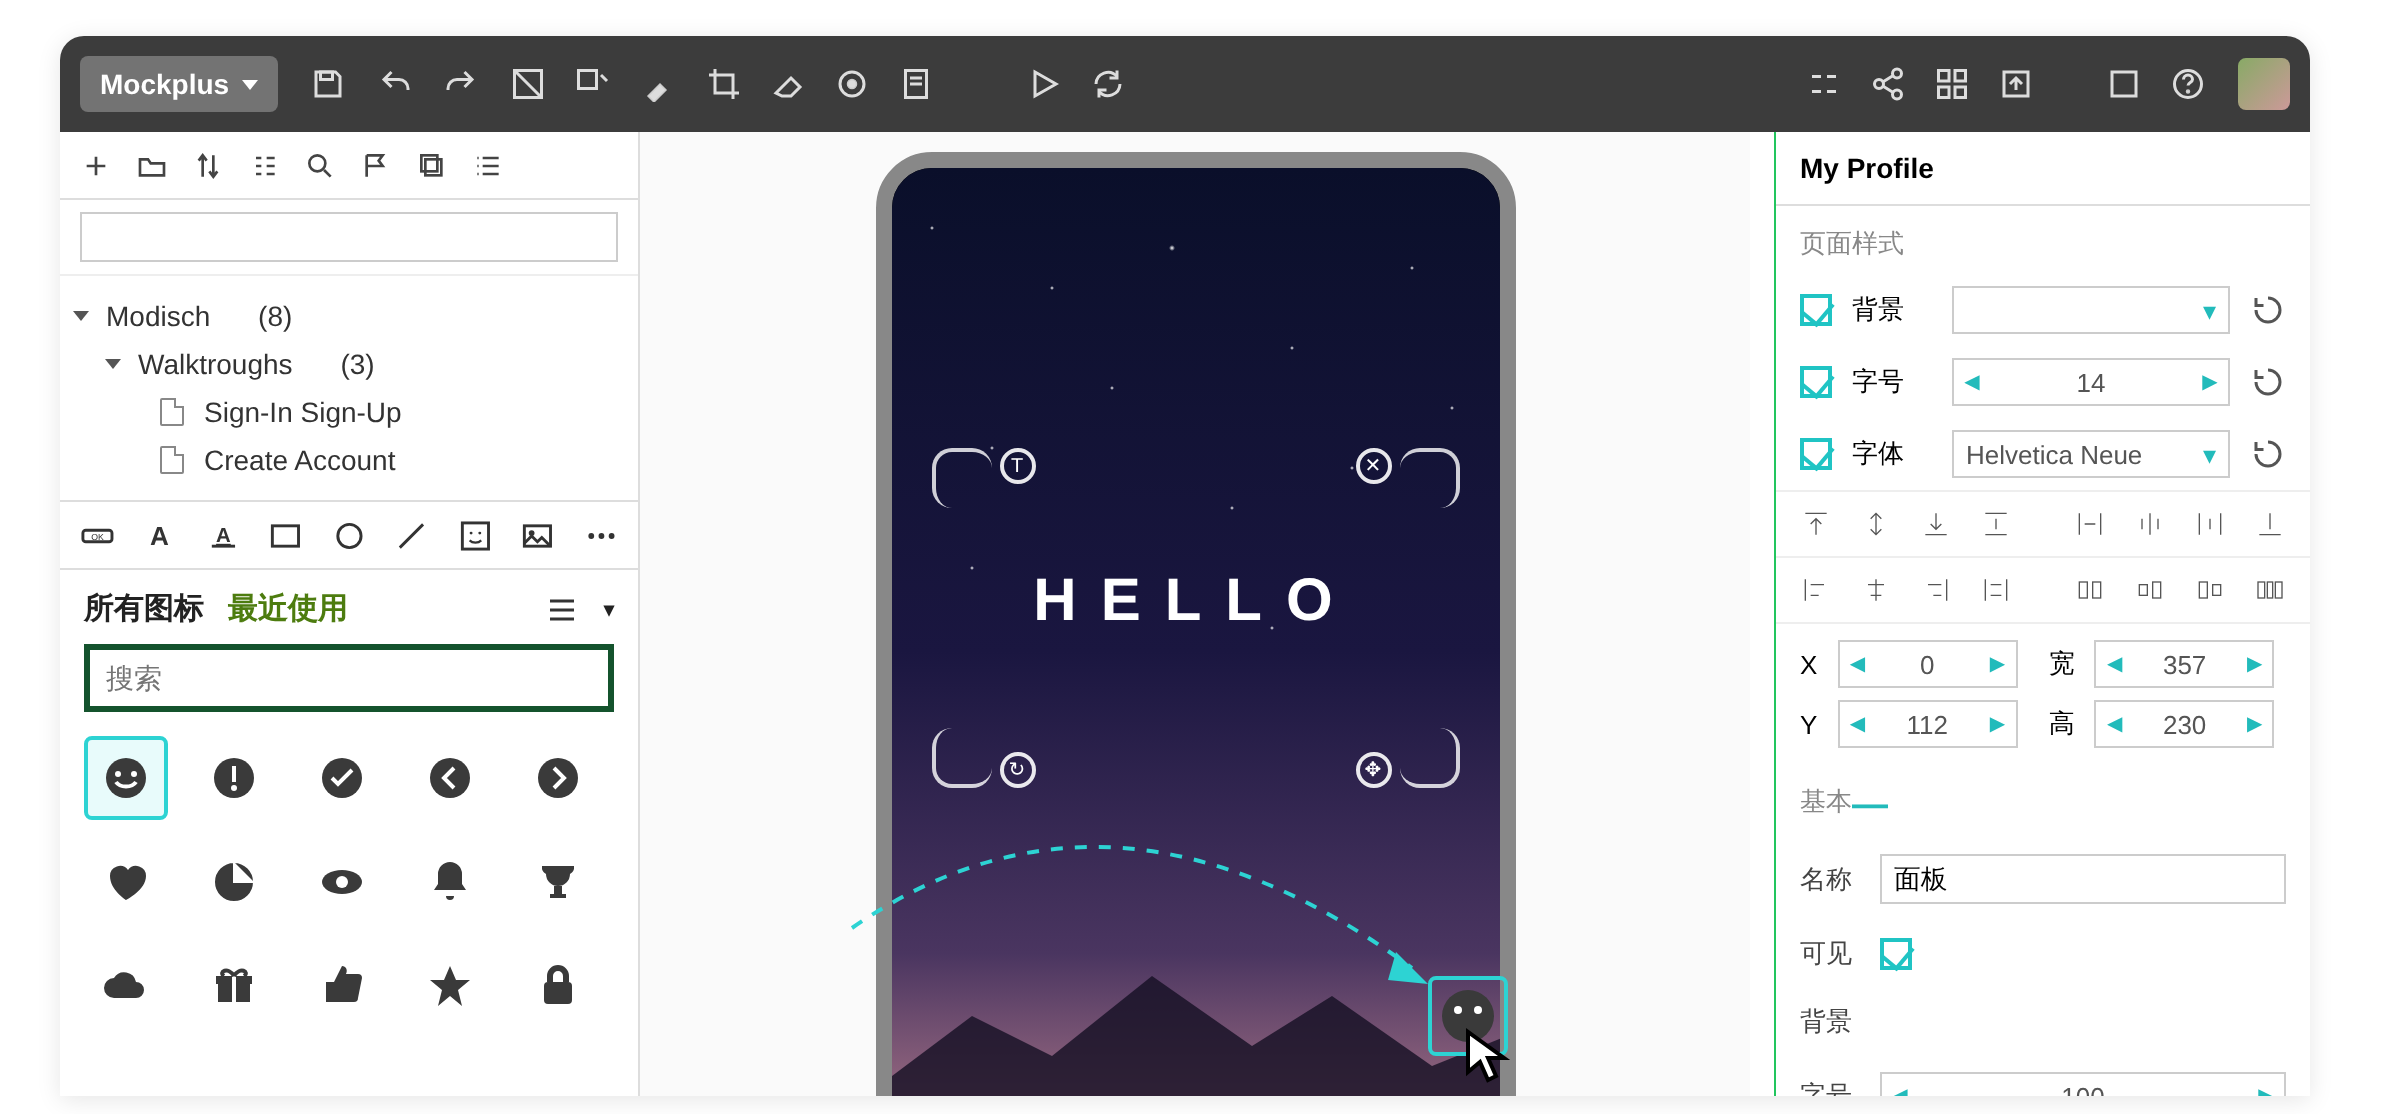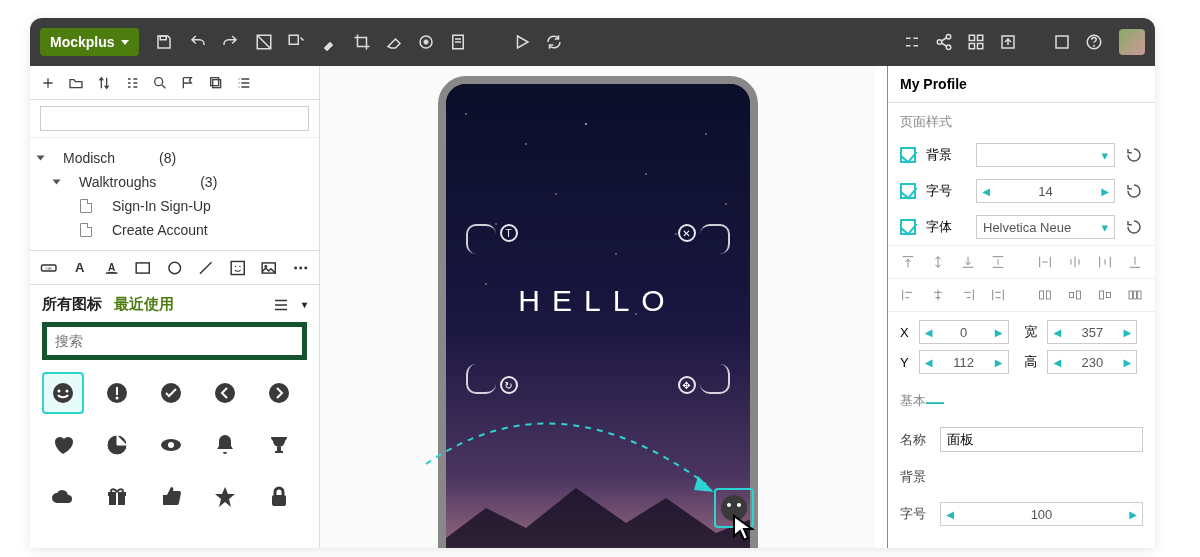--- a/index.html
+++ b/index.html
@@ -1,50 +1,50 @@
 <!DOCTYPE html>
 <html><head>
 <meta charset="utf-8">
 <style>
 * { box-sizing: border-box; margin: 0; padding: 0; font-family: -apple-system, BlinkMacSystemFont, "Helvetica Neue", Arial, sans-serif; }
 body { background: #fff; width: 1200px; height: 557px; overflow: hidden; position: relative; }
 
 .app { position: absolute; left: 30px; top: 18px; width: 1125px; height: 530px; border-radius: 12px 12px 0 0; overflow: hidden; background: #fff; box-shadow: 0 2px 12px rgba(0,0,0,0.1); }
 
 .topbar { height: 48px; background: #3c3c3c; display: flex; align-items: center; padding: 0 10px; gap: 16px; color: #ddd; }
-.logo { background: #4d7c0f; color: #fff; font-weight: 600; padding: 6px 10px; border-radius: 4px; display: flex; align-items: center; gap: 6px; font-size: 14px; }
+.logo { background: #737373; color: #fff; font-weight: 600; padding: 6px 10px; border-radius: 4px; display: flex; align-items: center; gap: 6px; font-size: 14px; }
 .logo .caret { width: 0; height: 0; border-left: 4px solid transparent; border-right: 4px solid transparent; border-top: 5px solid #fff; }
 .tb-group { display: flex; gap: 14px; align-items: center; }
 .tb-icon { width: 18px; height: 18px; fill: #ccc; stroke: #ccc; cursor: pointer; }
 .topbar .spacer { flex: 1; }
 .avatar { width: 26px; height: 26px; border-radius: 4px; background: linear-gradient(135deg,#8a6 0%,#c99 100%); }
 
 .body { display: flex; height: calc(100% - 48px); }
 
 .left { width: 290px; border-right: 1px solid #ddd; display: flex; flex-direction: column; background: #fff; }
 .left-tb { height: 34px; border-bottom: 1px solid #ddd; display: flex; align-items: center; gap: 12px; padding: 0 10px; }
 .left-tb svg { width: 16px; height: 16px; stroke: #444; fill: none; }
 .left-search { padding: 6px 10px; border-bottom: 1px solid #eee; }
 .left-search input { width: 100%; border: 1px solid #ccc; padding: 4px 6px; font-size: 13px; }
 
 .tree { padding: 8px 6px; font-size: 14px; color: #333; border-bottom: 1px solid #ddd; }
-.tree-row { display: flex; align-items: center; gap: 20px; padding: 4px 2px; cursor: pointer; }
+.tree-row { display: flex; align-items: center; gap: 10px; padding: 4px 2px; cursor: pointer; }
 .tree-row .tri { width: 0; height: 0; border-left: 5px solid #555; border-top: 4px solid transparent; border-bottom: 4px solid transparent; }
 .tree-row .tri.open { transform: rotate(90deg); }
 .tree-row .pg { width: 12px; height: 14px; border: 1px solid #888; border-radius: 1px; position: relative; }
 .tree-row .pg:before { content: ''; position: absolute; right: -1px; top: -1px; width: 4px; height: 4px; background: #fff; border-left: 1px solid #888; border-bottom: 1px solid #888; }
 .indent1 { padding-left: 18px; }
 .indent2 { padding-left: 44px; }
 
 .comp-tb { height: 34px; border-bottom: 1px solid #ddd; display: flex; align-items: center; gap: 14px; padding: 0 10px; }
 .comp-tb svg { width: 18px; height: 18px; }
 .icon-panel { padding: 10px 12px; flex: 1; overflow: hidden; }
 .icon-tabs { display: flex; align-items: center; gap: 12px; font-size: 15px; font-weight: 600; color: #222; margin-bottom: 8px; }
 .icon-tabs .spacer { flex: 1; }
-.icon-search { width: 100%; border: 5px solid #14532d; padding: 6px 8px; font-size: 14px; color: #999; margin-bottom: 12px; }
+.icon-search { width: 100%; border: 3px solid #14532d; padding: 6px 8px; font-size: 14px; color: #999; margin-bottom: 12px; }
 .icon-grid { display: grid; grid-template-columns: repeat(5, 42px); gap: 10px 12px; }
 .icon-cell { width: 42px; height: 42px; display: flex; align-items: center; justify-content: center; border: 2px solid transparent; border-radius: 4px; cursor: grab; }
 .icon-cell.selected { border-color: #2dd3d3; background: #e8fbfb; }
 .icon-cell svg, .icon-cell .glyph { width: 24px; height: 24px; fill: #3a3a3a; color: #3a3a3a; font-size: 22px; line-height: 1; }
 
 .canvas { flex: 1; background: #fafafa; position: relative; display: flex; justify-content: center; }
 .phone { position: absolute; top: 10px; width: 320px; height: 620px; border: 8px solid #888; border-radius: 28px; background: #000; overflow: hidden; }
 .phone-inner { position: absolute; inset: 0; background: linear-gradient(180deg,#0a0f2a 0%,#1a1640 40%,#4a3560 65%,#c98a95 85%,#e8c0b8 100%); }
 .stars { position: absolute; inset: 0; background-image:
   radial-gradient(1px 1px at 20px 30px,#fff,transparent),
@@ -57,21 +57,21 @@
   radial-gradient(1px 1px at 110px 110px,#fff,transparent),
   radial-gradient(1px 1px at 230px 150px,#fff,transparent),
   radial-gradient(1px 1px at 280px 120px,#fff,transparent),
   radial-gradient(1px 1px at 40px 200px,#fff,transparent),
   radial-gradient(1px 1px at 190px 230px,#fff,transparent);
   background-repeat: repeat; }
 .mountains { position: absolute; left: 0; right: 0; bottom: 110px; height: 120px; }
 .phone-top { position: absolute; top: 10px; left: 0; right: 0; display: flex; align-items: center; }
 .back-btn { margin-left: 12px; width: 30px; height: 30px; background: rgba(255,255,255,0.25); border-radius: 4px; display: flex; align-items: center; justify-content: center; }
 .edit-label { position: absolute; left: 50%; transform: translateX(-50%); color: #fff; font-size: 11px; font-weight: 600; letter-spacing: 1px; }
-.hello { position: absolute; top: 200px; left: 0; right: 0; text-align: center; color: #fff; font-size: 30px; letter-spacing: 12px; font-weight: 400; }
+.hello { position: absolute; top: 200px; left: 0; right: 0; text-align: center; color: #fff; font-size: 30px; letter-spacing: 12px; font-weight: 700; }
 .corner { position: absolute; width: 30px; height: 30px; border: 2px solid rgba(255,255,255,0.8); border-radius: 10px; }
 .corner .dot { position: absolute; width: 18px; height: 18px; border: 2px solid rgba(255,255,255,0.9); border-radius: 50%; display: flex; align-items: center; justify-content: center; color: #fff; font-size: 10px; }
 .c-tl { top: 140px; left: 20px; border-right: none; border-bottom: none; }
 .c-tl .dot { right: -22px; top: -2px; }
 .c-tr { top: 140px; right: 20px; border-left: none; border-bottom: none; }
 .c-tr .dot { left: -22px; top: -2px; }
 .c-bl { top: 280px; left: 20px; border-right: none; border-top: none; }
 .c-bl .dot { right: -22px; bottom: -2px; }
 .c-br { top: 280px; right: 20px; border-left: none; border-top: none; }
 .c-br .dot { left: -22px; bottom: -2px; }
@@ -570,20 +570,24 @@
 
       <div class="r-section-title">
         <span>基本</span>
         <span class="minus">—</span>
       </div>
       <div class="prop-row">
         <span class="lbl">名称</span>
         <input type="text" value="面板" style="">
       </div>
       <div class="prop-row">
+        <span class="lbl">可见</span>
+        <span class="chk on"></span>
+      </div>
+      <div class="prop-row">
         <span class="lbl">背景</span>
       </div>
       <div class="prop-row">
         <span class="lbl">字号</span>
         <div class="stepper">
             <span class="ar">◀</span>
             <span class="val">100</span>
             <span class="ar">▶</span>
           </div>
       </div>

